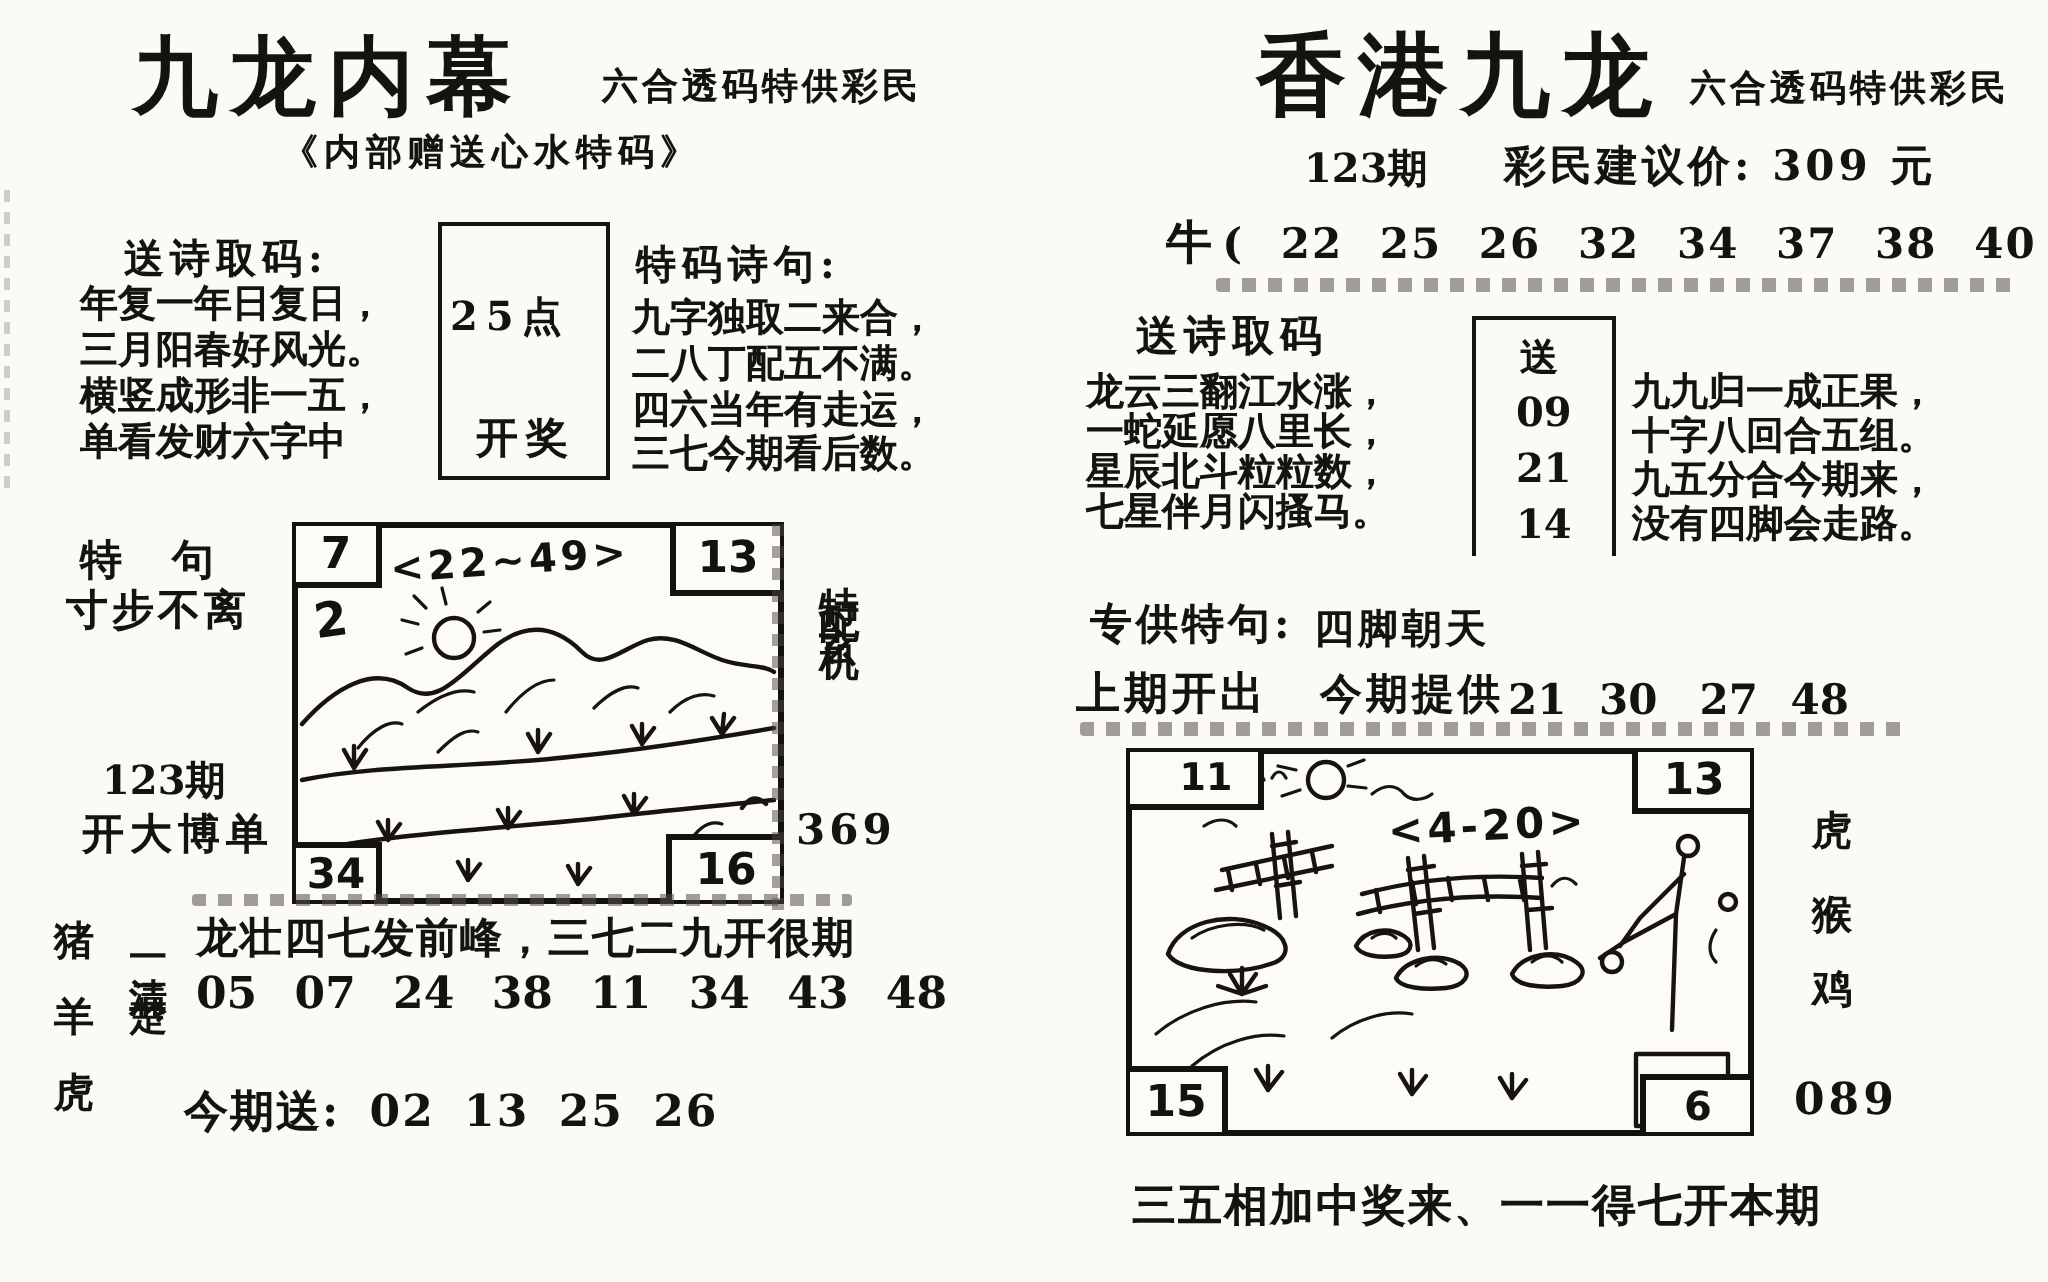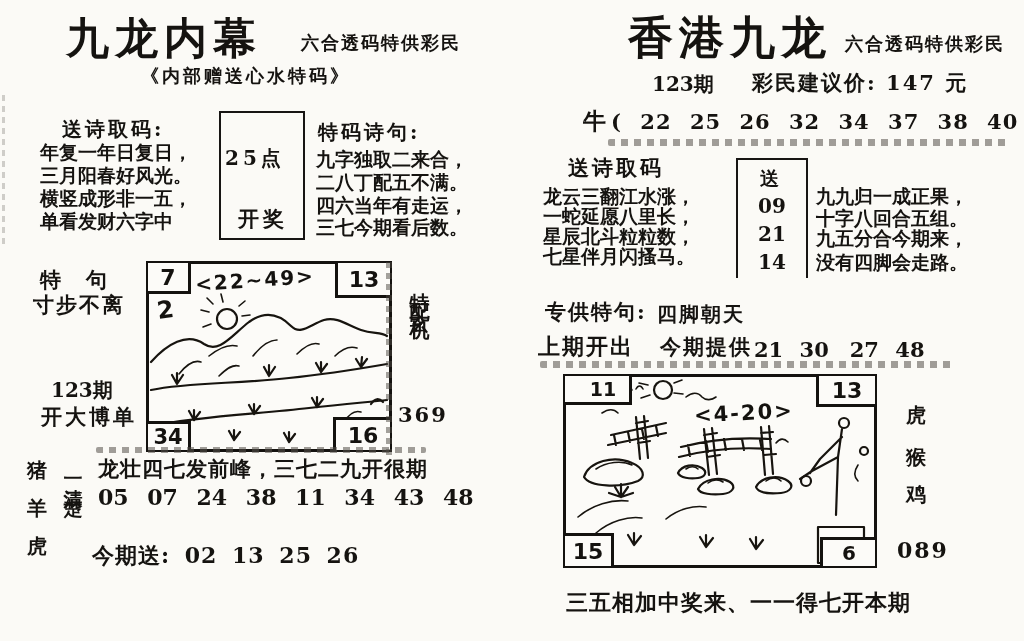--- a/index.html
+++ b/index.html
@@ -107,21 +107,21 @@
 <div class="abs h20" style="left:27px;top:457px;">猪</div>
 <div class="abs h20" style="left:27px;top:495px;">羊</div>
 <div class="abs h20" style="left:27px;top:533px;">虎</div>
 <div class="abs poem vert" style="left:62px;top:468px;letter-spacing:5px;">一清二楚</div>
 
 <div class="abs h21" style="left:92px;top:541px;font-size:22px;letter-spacing:1px;word-spacing:6px;">今期送: 02 13 25 26</div>
 
 <div class="abs title" style="left:628px;top:8px;font-size:45px;">香港九龙</div>
 <div class="abs subtitle" style="left:845px;top:32px;">六合透码特供彩民</div>
 <div class="abs h20" style="left:652px;top:71px;">123期</div>
-<div class="abs h21" style="left:752px;top:69px;letter-spacing:2px;">彩民建议价: 147 元</div>
+<div class="abs h21" style="left:752px;top:69px;letter-spacing:2px;">彩民建议价: 309 元</div>
 
 <div class="abs" style="left:583px;top:106px;white-space:nowrap;">
   <span class="h21" style="font-size:23px;">牛</span>
   <span class="h21 nums" style="word-spacing:10px;letter-spacing:1px;">( 22 25 26 32 34 37 38 40 43　)</span>
   
 </div>
 <div class="abs smudge-h" style="left:608px;top:139px;width:400px;height:7px;"></div>
 
 <div class="abs h21" style="left:568px;top:154px;letter-spacing:3px;">送诗取码</div>
 <div class="abs poem" style="left:543px;top:185px;">龙云三翻江水涨，</div>
@@ -131,21 +131,21 @@
 
 <div class="abs" style="left:736px;top:158px;width:68px;height:118px;border-top:2px solid #171513;border-left:2px solid #171513;border-right:2px solid #171513;">
   <div class="abs h20" style="left:22px;top:6px;font-size:19px;">送</div>
   <div class="abs h20 nums" style="left:20px;top:34px;">09</div>
   <div class="abs h20 nums" style="left:20px;top:62px;">21</div>
   <div class="abs h20 nums" style="left:20px;top:90px;">14</div>
 </div>
 
 <div class="abs poem" style="left:816px;top:185px;">九九归一成正果，</div>
 <div class="abs poem" style="left:816px;top:207px;">十字八回合五组。</div>
-<div class="abs poem" style="left:816px;top:229px;font-family:Liberation Mono, monospace;">九五分合今期来，</div>
+<div class="abs poem" style="left:816px;top:229px;">九五分合今期来，</div>
 <div class="abs poem" style="left:816px;top:251px;">没有四脚会走路。</div>
 
 <div class="abs h21" style="left:545px;top:298px;letter-spacing:2px;">专供特句:</div>
 <div class="abs h20" style="left:657px;top:301px;letter-spacing:2px;">四脚朝天</div>
 
 <div class="abs h21" style="left:538px;top:332px;font-size:22px;letter-spacing:2px;">上期开出</div>
 <div class="abs h21" style="left:660px;top:333px;letter-spacing:2px;">今期提供</div>
 <div class="abs h21 nums" style="left:754px;top:336px;word-spacing:9px;">21 30　27 48</div>
 <div class="abs smudge-h" style="left:540px;top:361px;width:415px;height:7px;"></div>
 

